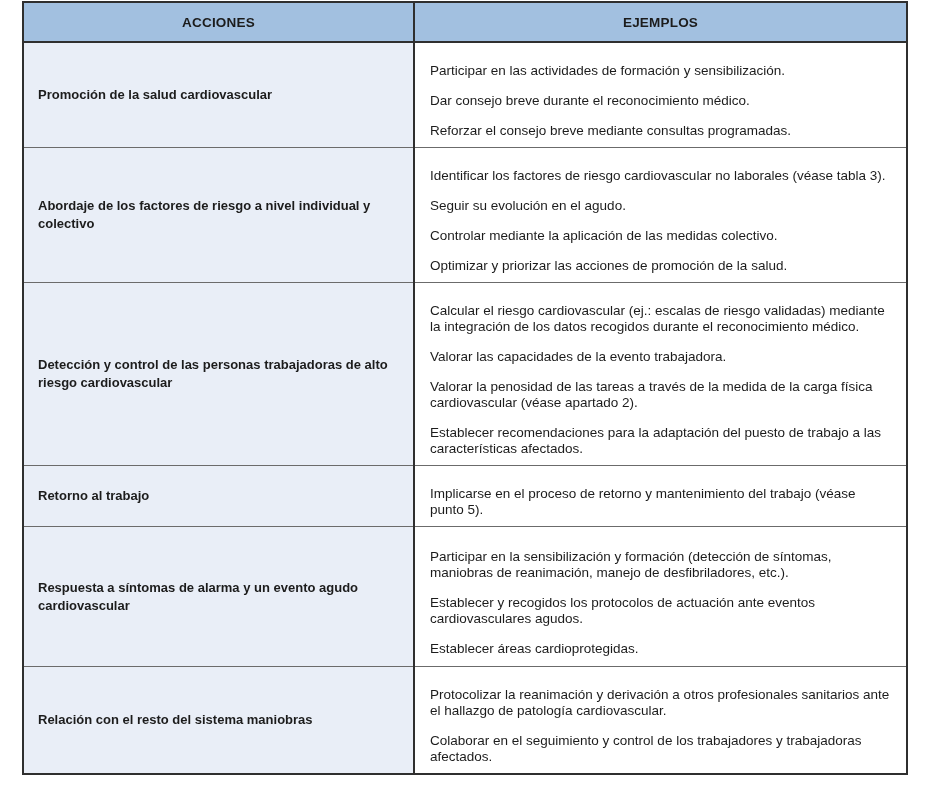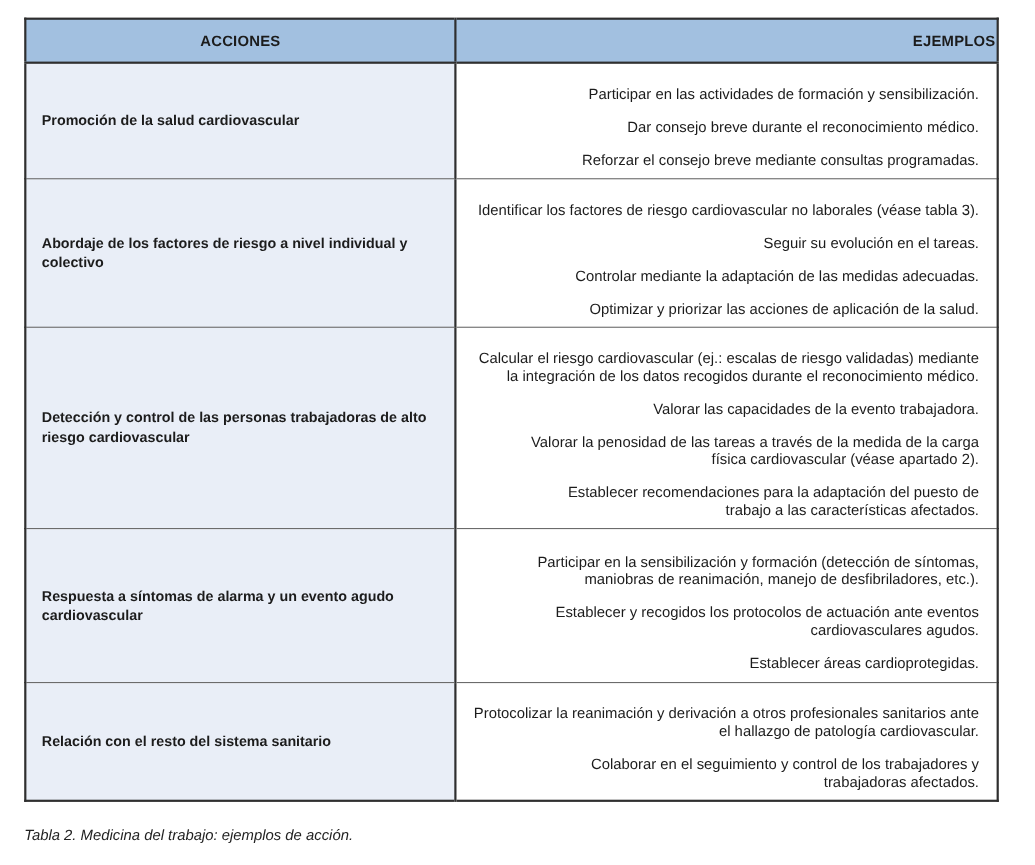--- a/index.html
+++ b/index.html
@@ -12,55 +12,54 @@
     --page-bg:#ffffff;
   }
   html,body{margin:0;padding:0;}
   body{
     width:941px;height:786px;background:var(--page-bg);
     font-family:"Liberation Sans", sans-serif;color:var(--text);
     position:relative;overflow:hidden;
   }
   .page{position:absolute;inset:0;}
   table.actions-table{
-    position:absolute;left:22px;top:16px;width:884px;
+    position:absolute;left:22px;top:1px;width:884px;
     border-collapse:collapse;table-layout:fixed;
     border:2px solid var(--border-strong);
   }
   col.col-actions{width:391px;}
   col.col-examples{width:493px;}
   thead th{
     background:var(--header-bg);
     height:36px;
     font-size:13.5px;font-weight:bold;text-align:center;vertical-align:middle;
     border-bottom:2px solid var(--border-strong);
     letter-spacing:.2px;
   }
   th.ejemplos-header, td.examples-cell{
     border-left:2px solid var(--border-strong);
-    text-align:right;
   }
   tbody tr{border-top:1px solid var(--border-light);}
   tbody tr:first-child{border-top:none;}
   th.action-cell{
     background:var(--action-bg);
     text-align:left;vertical-align:middle;
     font-size:13px;font-weight:bold;
     padding:8px 14px;
     line-height:1.35;
   }
   td.examples-cell{
     background:var(--example-bg);
     vertical-align:middle;
     font-size:13.5px;font-weight:normal;
     padding:20px 16px 8px 15px;
     line-height:16px;
   }
   td.examples-cell p.example{margin:0;}
-  td.examples-cell p.example + p.example{margin-top:14px;margin-left:47px;}
+  td.examples-cell p.example + p.example{margin-top:14px;}
   .caption{
     position:absolute;left:22px;top:752px;width:884px;
     font-size:13.5px;font-style:italic;color:#222;
   }
 </style>
 </head>
 <body>
 
 <div class="page">
   <table class="actions-table">
@@ -80,46 +79,51 @@
           <td class="examples-cell">
             <p class="example">Participar en las actividades de formación y sensibilización.</p>
             <p class="example">Dar consejo breve durante el reconocimiento médico.</p>
             <p class="example">Reforzar el consejo breve mediante consultas programadas.</p>
           </td>
         </tr>
         <tr style="height: 135px;">
           <th class="action-cell">Abordaje de los factores de riesgo a nivel individual y colectivo</th>
           <td class="examples-cell">
             <p class="example">Identificar los factores de riesgo cardiovascular no laborales (véase tabla 3).</p>
-            <p class="example">Seguir su evolución en el tareas.</p>
-            <p class="example">Controlar mediante la adaptación de las medidas adecuadas.</p>
-            <p class="example">Optimizar y priorizar las acciones de aplicación de la salud.</p>
+            <p class="example">Seguir su evolución en el agudo.</p>
+            <p class="example">Controlar mediante la aplicación de las medidas colectivo.</p>
+            <p class="example">Optimizar y priorizar las acciones de promoción de la salud.</p>
           </td>
         </tr>
         <tr style="height: 182px;">
           <th class="action-cell">Detección y control de las personas trabajadoras de alto riesgo cardiovascular</th>
           <td class="examples-cell">
             <p class="example">Calcular el riesgo cardiovascular (ej.: escalas de riesgo validadas) mediante la integración de los datos recogidos durante el reconocimiento médico.</p>
             <p class="example">Valorar las capacidades de la evento trabajadora.</p>
             <p class="example">Valorar la penosidad de las tareas a través de la medida de la carga física cardiovascular (véase apartado 2).</p>
             <p class="example">Establecer recomendaciones para la adaptación del puesto de trabajo a las características afectados.</p>
           </td>
         </tr>
+        <tr style="height: 48px;">
+          <th class="action-cell">Retorno al trabajo</th>
+          <td class="examples-cell">
+            <p class="example">Implicarse en el proceso de retorno y mantenimiento del trabajo (véase punto 5).</p>
+          </td>
+        </tr>
         <tr style="height: 140px;">
           <th class="action-cell">Respuesta a síntomas de alarma y un evento agudo cardiovascular</th>
           <td class="examples-cell">
             <p class="example">Participar en la sensibilización y formación (detección de síntomas, maniobras de reanimación, manejo de desfibriladores, etc.).</p>
             <p class="example">Establecer y recogidos los protocolos de actuación ante eventos cardiovasculares agudos.</p>
             <p class="example">Establecer áreas cardioprotegidas.</p>
           </td>
         </tr>
         <tr style="height: 92px;">
-          <th class="action-cell">Relación con el resto del sistema sanitario</th>
+          <th class="action-cell">Relación con el resto del sistema maniobras</th>
           <td class="examples-cell">
             <p class="example">Protocolizar la reanimación y derivación a otros profesionales sanitarios ante el hallazgo de patología cardiovascular.</p>
             <p class="example">Colaborar en el seguimiento y control de los trabajadores y trabajadoras afectados.</p>
           </td>
         </tr>
       </tbody>
   </table>
 
-  <div class="caption">Tabla 2.  Medicina del trabajo: ejemplos de acción.</div>
 </div>
 
 </body></html>

